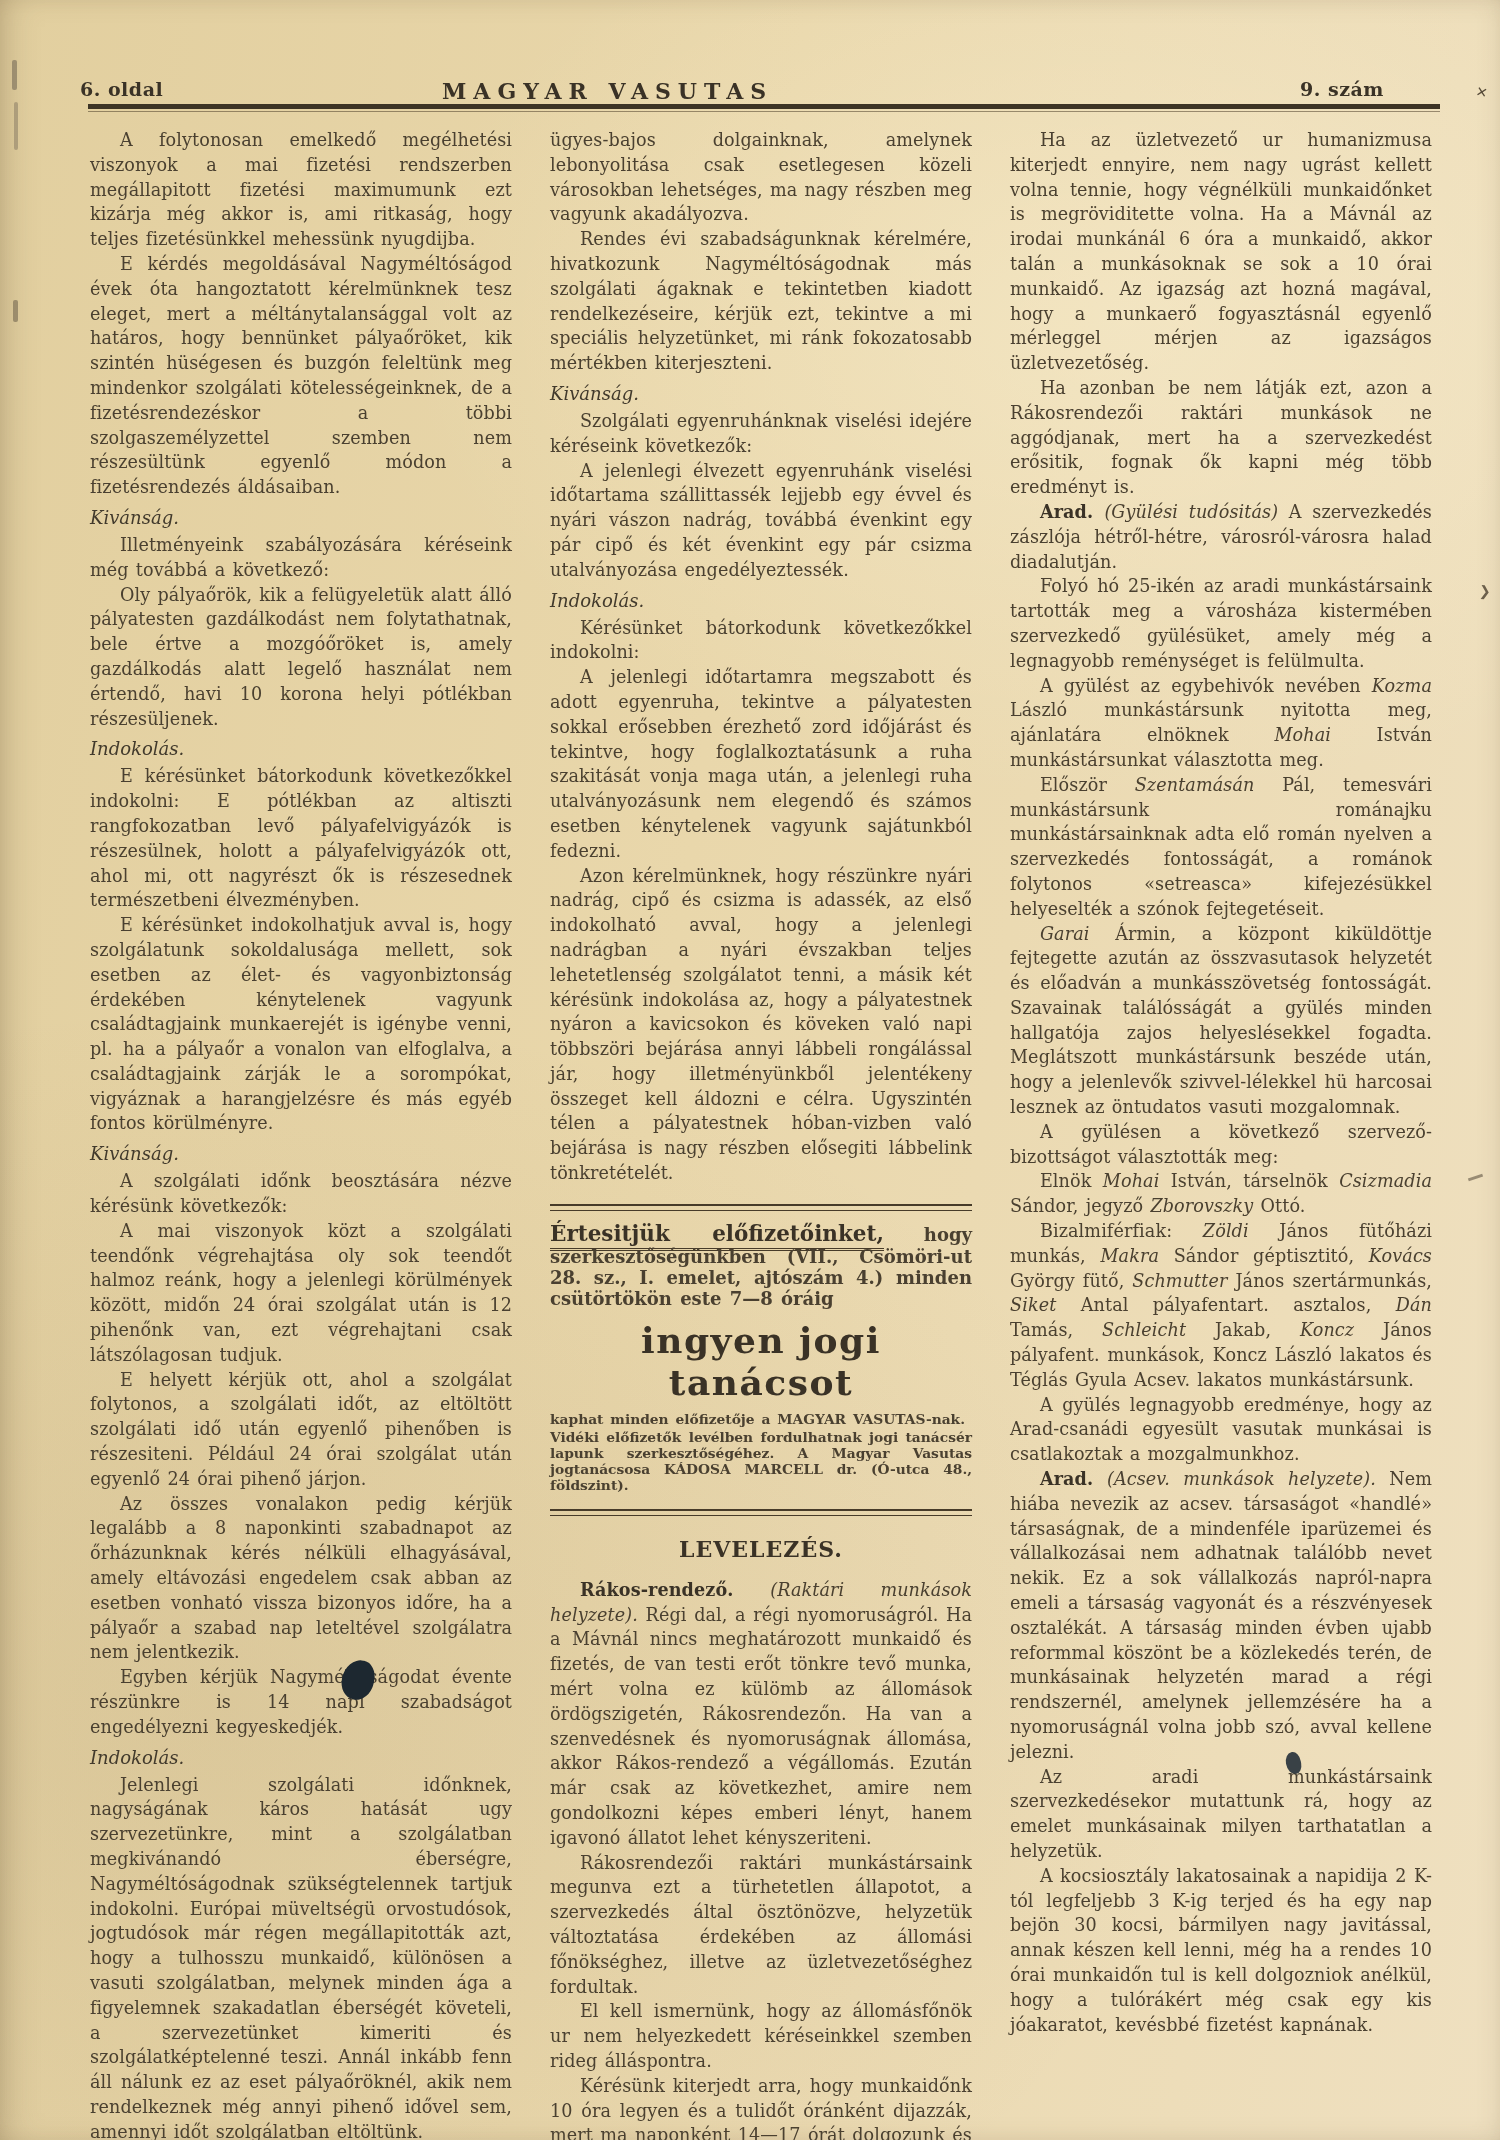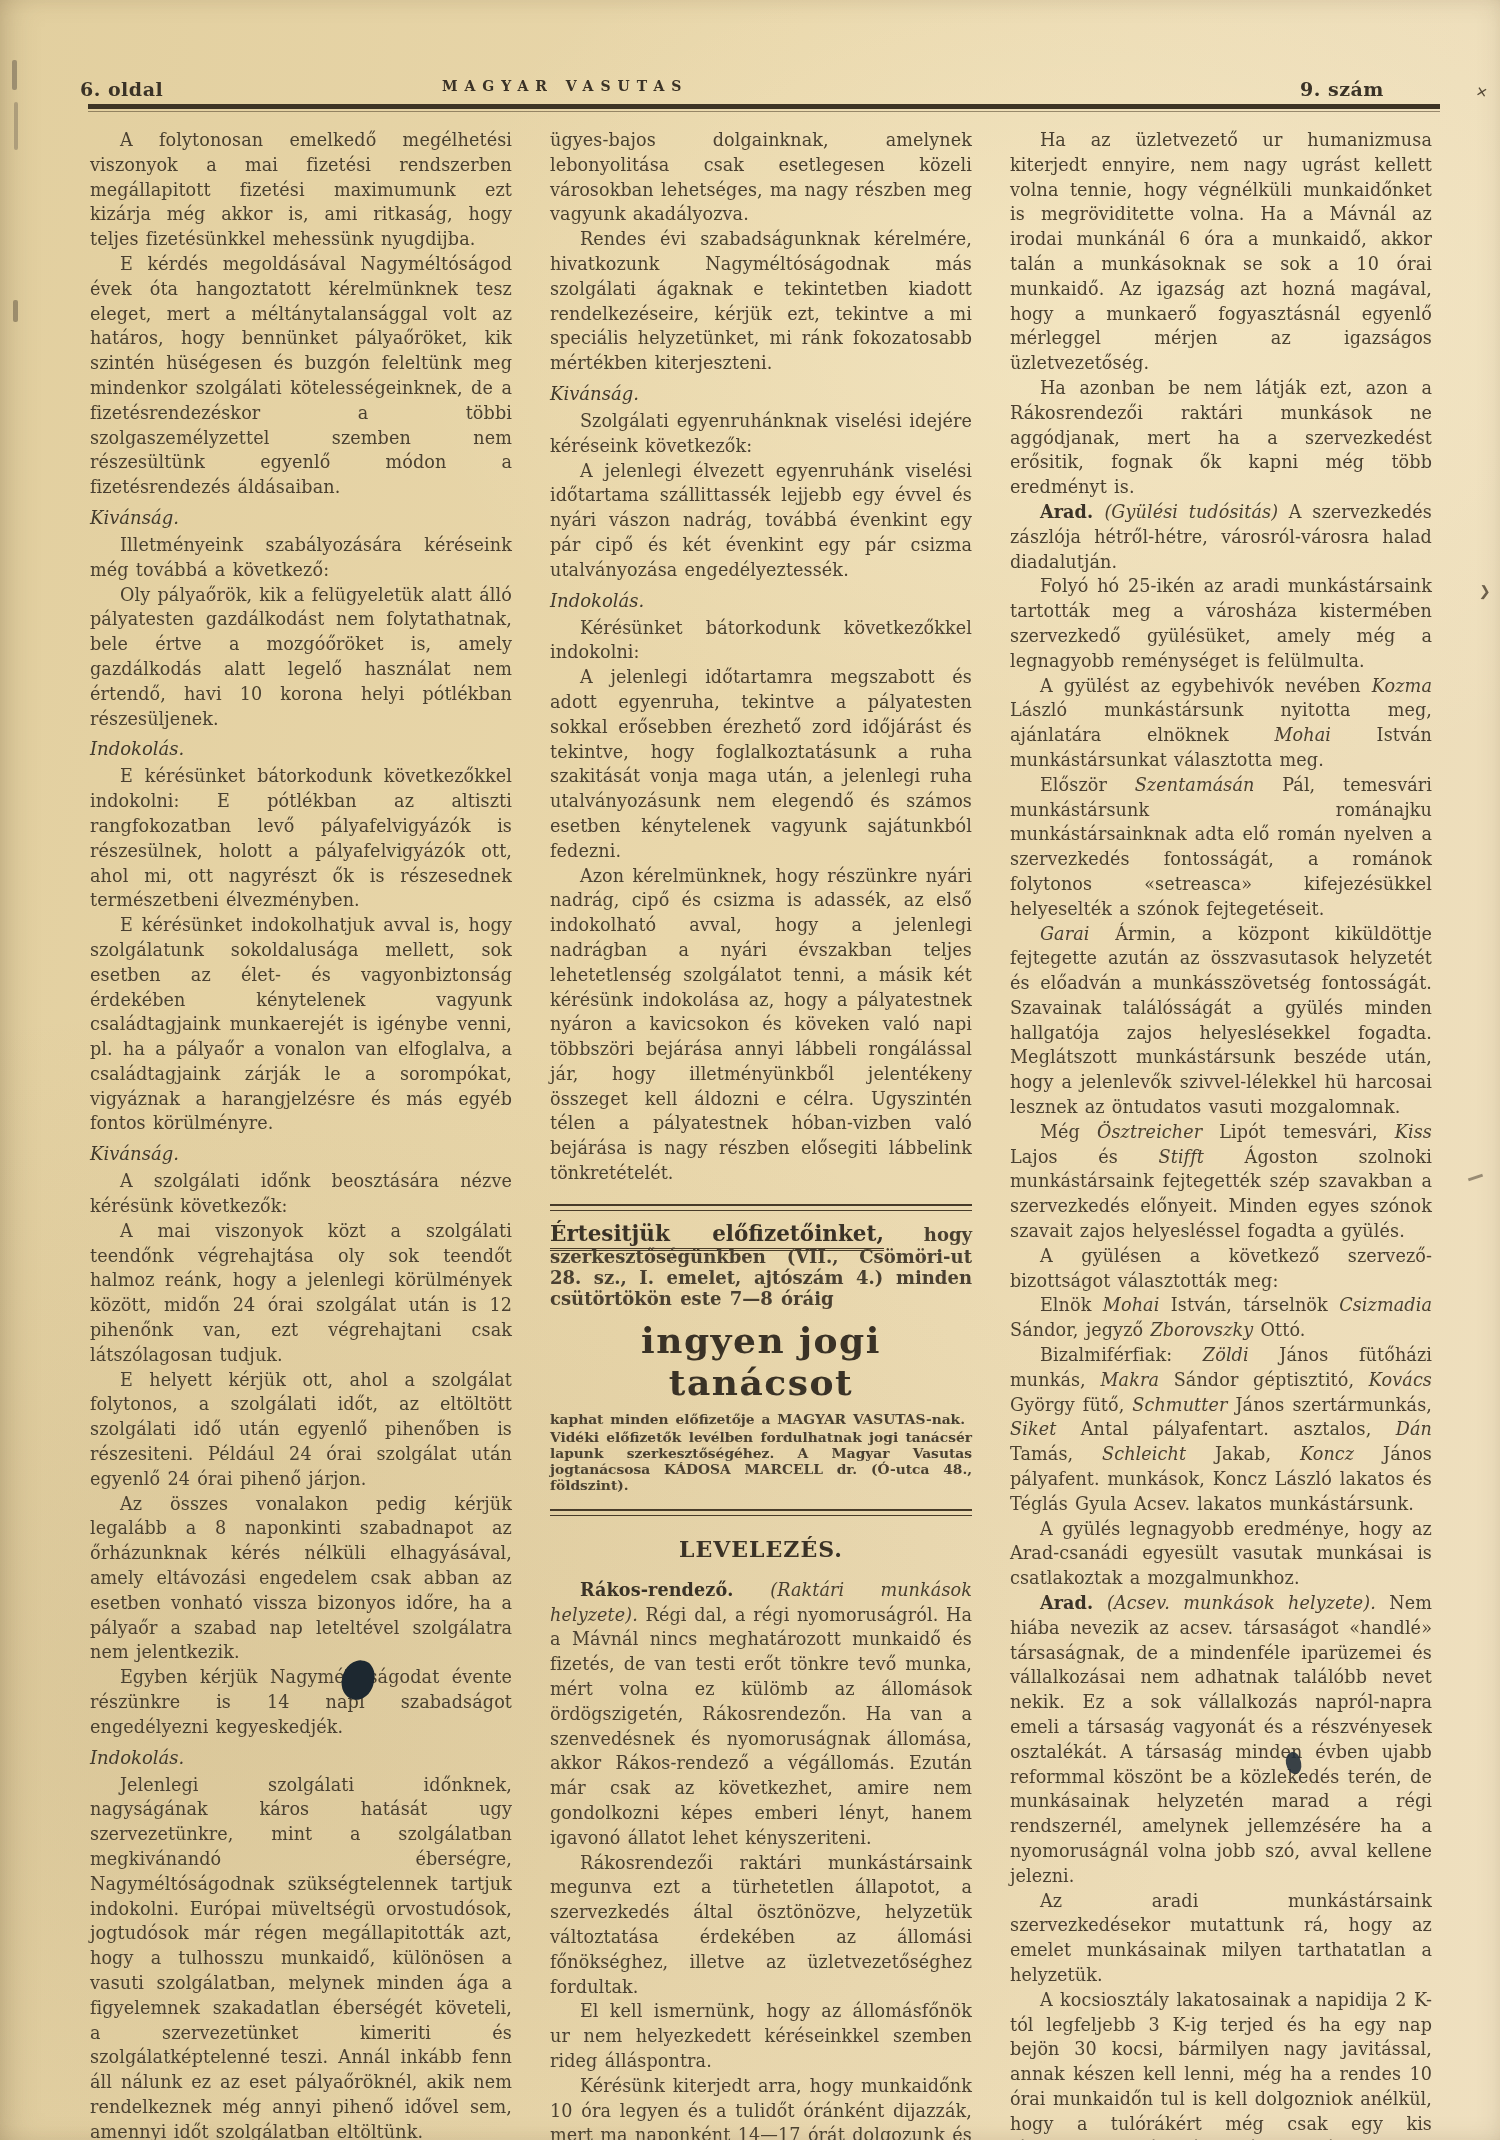--- a/index.html
+++ b/index.html
@@ -10,21 +10,21 @@
     background:
       radial-gradient(1200px 800px at 75% 15%, rgba(255,246,218,.38), rgba(0,0,0,0) 60%),
       radial-gradient(1500px 1100px at 15% 80%, rgba(120,95,55,.10), rgba(0,0,0,0) 65%),
       linear-gradient(98deg,#e2cf9f 0%,#e9d7ab 45%,#efe0c0 100%);
     box-shadow:inset 18px 0 40px -22px rgba(92,72,42,.45), inset -10px 0 30px -18px rgba(92,72,42,.25);
     font-family:"DejaVu Serif","Liberation Serif",serif;
     color:#4a4030;
   }
   .hdr-item{position:absolute;top:78px;font-size:19px;font-weight:bold;color:#3a3226;letter-spacing:.5px;}
   .page-label{left:80px;}
-  .masthead{left:442px;font-size:14px;letter-spacing:7px;}
+  .masthead{left:442px;font-size:22px;letter-spacing:7px;}
   .issue-label{left:1300px;}
   .main-rule{position:absolute;left:88px;right:60px;top:104px;height:5px;background:#3d3425;}
   .main-rule:after{content:"";position:absolute;left:0;right:0;top:7px;height:1px;background:rgba(80,66,44,.55);}
 
   .cols{position:absolute;top:128px;left:90px;display:flex;gap:38px;}
   .col{width:422px;}
 
   .body-p{margin:0;text-indent:1.7em;text-align:justify;font-size:17.6px;line-height:24.8px;word-spacing:1.5px;letter-spacing:.1px;}
   .body-p.noind{text-indent:0;}
   .body-p b{color:#3a3226;}
@@ -121,21 +121,20 @@
 
     <div class="col">
       <div>
           <p class="body-p">Ha az üzletvezető ur humanizmusa kiterjedt ennyire, nem nagy ugrást kellett volna tennie, hogy végnélküli munkaidőnket is megröviditette volna. Ha a Mávnál az irodai munkánál 6 óra a munkaidő, akkor talán a munkásoknak se sok a 10 órai munkaidő. Az igazság azt hozná magával, hogy a munkaerő fogyasztásnál egyenlő mérleggel mérjen az igazságos üzletvezetőség.</p>
           <p class="body-p">Ha azonban be nem látják ezt, azon a Rákosrendezői raktári munkások ne aggódjanak, mert ha a szervezkedést erősitik, fognak ők kapni még több eredményt is.</p>
           <p class="body-p"><b>Arad. </b><i>(Gyülési tudósitás) </i>A szervezkedés zászlója hétről-hétre, városról-városra halad diadalutján.</p>
           <p class="body-p">Folyó hó 25-ikén az aradi munkástársaink tartották meg a városháza kistermében szervezkedő gyülésüket, amely még a legnagyobb reménységet is felülmulta.</p>
           <p class="body-p">A gyülést az egybehivók nevében <i>Kozma</i> László munkástársunk nyitotta meg, ajánlatára elnöknek <i>Mohai</i> István munkástársunkat választotta meg.</p>
           <p class="body-p">Először <i>Szentamásán</i> Pál, temesvári munkástársunk románajku munkástársainknak adta elő román nyelven a szervezkedés fontosságát, a románok folytonos «setreasca» kifejezésükkel helyeselték a szónok fejtegetéseit.</p>
           <p class="body-p"><i>Garai</i> Ármin, a központ kiküldöttje fejtegette azután az összvasutasok helyzetét és előadván a munkásszövetség fontosságát. Szavainak találósságát a gyülés minden hallgatója zajos helyeslésekkel fogadta. Meglátszott munkástársunk beszéde után, hogy a jelenlevők szivvel-lélekkel hü harcosai lesznek az öntudatos vasuti mozgalomnak.</p>
-          <p class="body-p">Még <i>Ösztreicher</i> Lipót temesvári, <i>Kiss</i> Lajos és <i>Stifft</i> Ágoston szolnoki munkástársaink fejtegették szép szavakban a szervezkedés előnyeit. Minden egyes szónok szavait zajos helyesléssel fogadta a gyülés.</p>
           <p class="body-p">A gyülésen a következő szervező-bizottságot választották meg:</p>
           <p class="body-p">Elnök <i>Mohai</i> István, társelnök <i>Csizmadia</i> Sándor, jegyző <i>Zborovszky</i> Ottó.</p>
           <p class="body-p">Bizalmiférfiak: <i>Zöldi</i> János fütőházi munkás, <i>Makra</i> Sándor géptisztitó, <i>Kovács</i> György fütő, <i>Schmutter</i> János szertármunkás, <i>Siket</i> Antal pályafentart. asztalos, <i>Dán</i> Tamás, <i>Schleicht</i> Jakab, <i>Koncz</i> János pályafent. munkások, Koncz László lakatos és Téglás Gyula Acsev. lakatos munkástársunk.</p>
           <p class="body-p">A gyülés legnagyobb eredménye, hogy az Arad-csanádi egyesült vasutak munkásai is csatlakoztak a mozgalmunkhoz.</p>
           <p class="body-p"><b>Arad. </b><i>(Acsev. munkások helyzete). </i>Nem hiába nevezik az acsev. társaságot «handlé» társaságnak, de a mindenféle iparüzemei és vállalkozásai nem adhatnak találóbb nevet nekik. Ez a sok vállalkozás napról-napra emeli a társaság vagyonát és a részvényesek osztalékát. A társaság minden évben ujabb reformmal köszönt be a közlekedés terén, de munkásainak helyzetén marad a régi rendszernél, amelynek jellemzésére ha a nyomoruságnál volna jobb szó, avval kellene jelezni.</p>
           <p class="body-p">Az aradi munkástársaink szervezkedésekor mutattunk rá, hogy az emelet munkásainak milyen tarthatatlan a helyzetük.</p>
           <p class="body-p">A kocsiosztály lakatosainak a napidija 2 K-tól legfeljebb 3 K-ig terjed és ha egy nap bejön 30 kocsi, bármilyen nagy javitással, annak készen kell lenni, még ha a rendes 10 órai munkaidőn tul is kell dolgozniok anélkül, hogy a tulórákért még csak egy kis jóakaratot, kevésbbé fizetést kapnának.</p>
         </div>
     </div>
 

